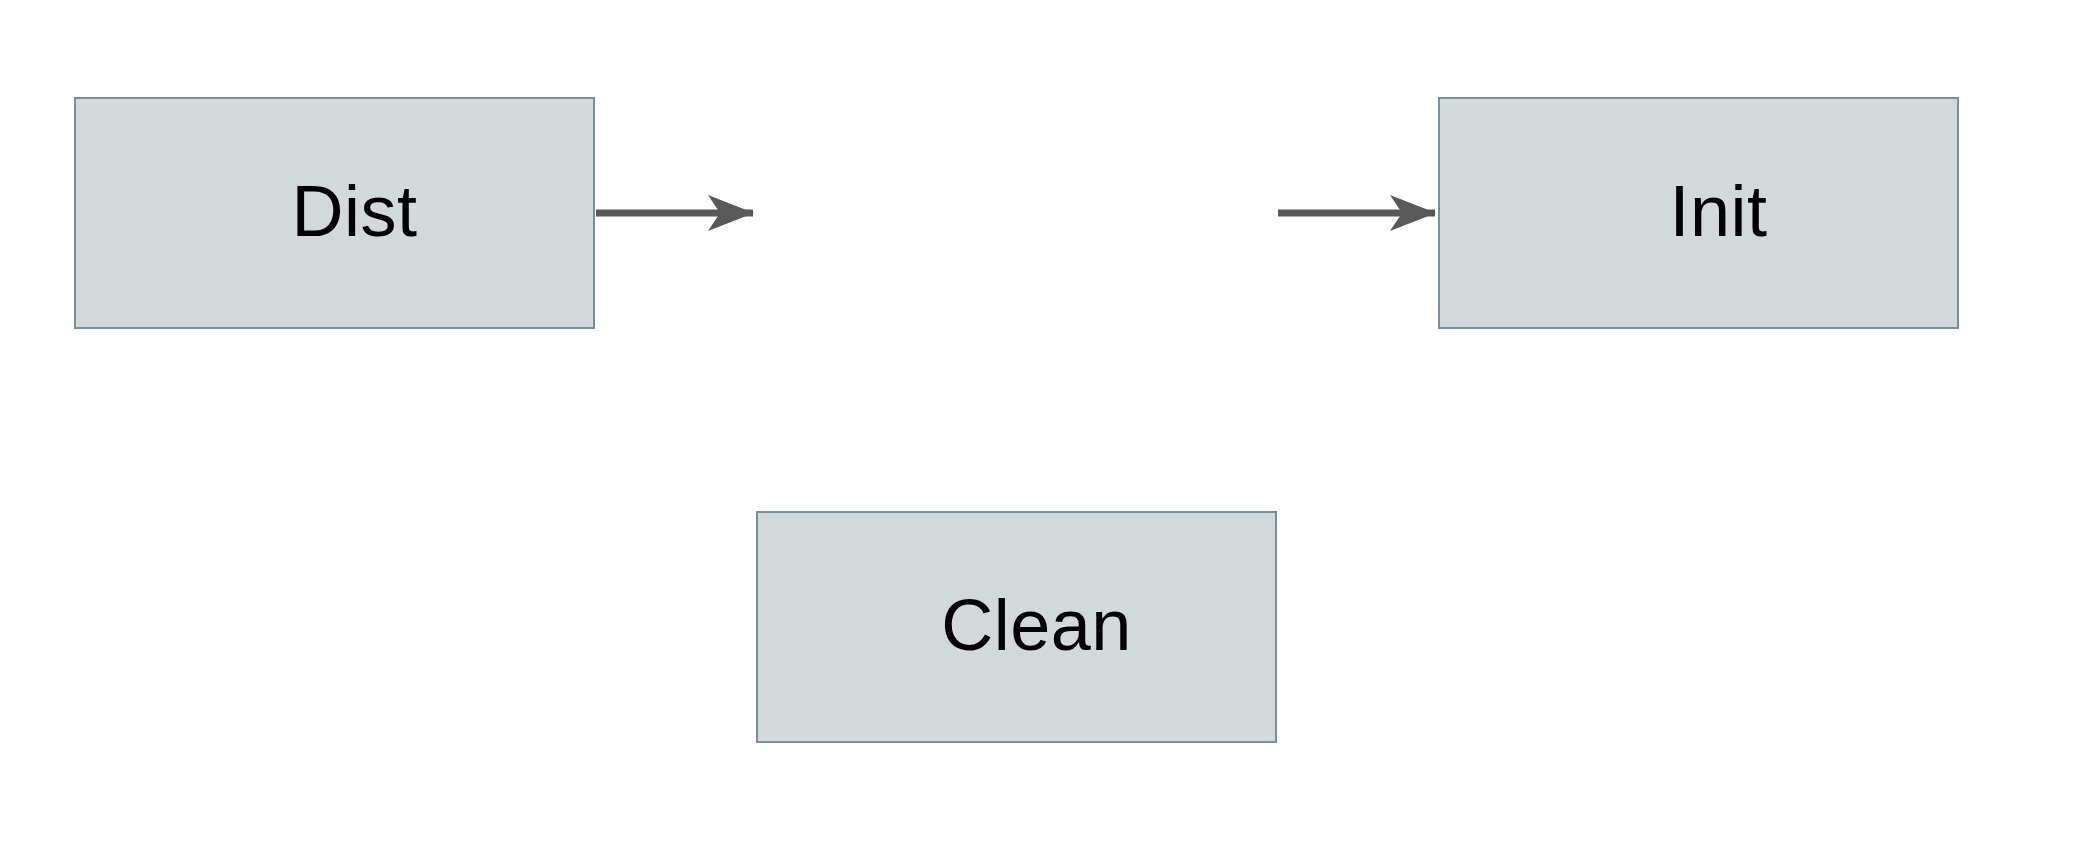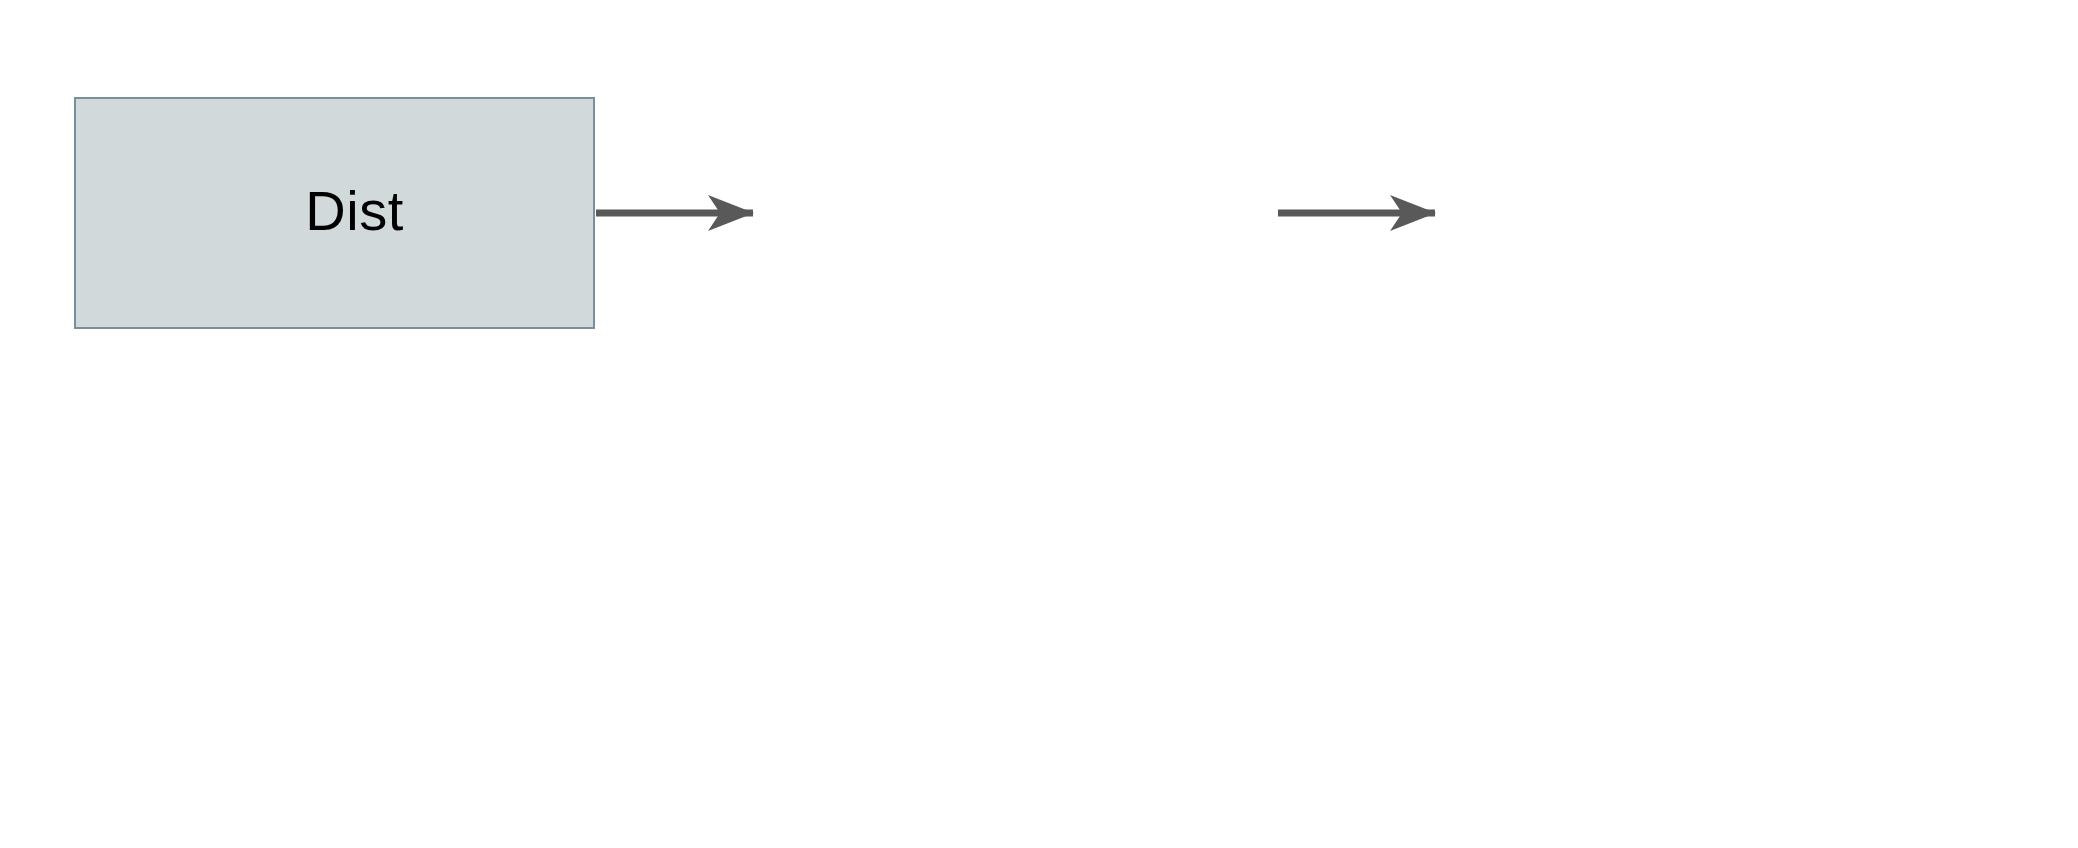--- a/index.html
+++ b/index.html
@@ -27,21 +27,21 @@
     position: absolute;
     width: 521px;
     height: 232px;
     background: var(--node-fill);
     border: 2px solid var(--node-border);
     display: flex;
     align-items: center;
     justify-content: center;
   }
   .node span {
-    font-size: 56px;
+    font-size: 72px;
     line-height: 1;
     color: var(--text);
     letter-spacing: 0.5px;
     
     transform: translateY(-2px);
     margin-left: 40px;
   }
   .node-dist    { left: 74px;   top: 97px;  }
   .node-compile { left: 756px;  top: 97px;  }
   .node-init    { left: 1438px; top: 97px;  }
@@ -57,21 +57,27 @@
 </head>
 <body>
 
 <div class="canvas">
 
   <div class="node node-dist">
     <span>Dist</span>
   </div>
 
 
+  <div class="node node-init">
+    <span>Init</span>
+  </div>
 
+  <div class="node node-clean">
+    <span>Clean</span>
+  </div>
 
   <svg class="arrows" viewBox="0 0 2078 848" xmlns="http://www.w3.org/2000/svg">
     <defs>
       <marker id="arrowhead" markerUnits="userSpaceOnUse" markerWidth="46" markerHeight="36" viewBox="0 0 46 36" refX="45" refY="18" orient="auto">
         <path d="M0,0 L46,18 L0,36 L12,18 Z" fill="#595959"></path>
       </marker>
     </defs>
     <line x1="596" y1="213" x2="753" y2="213" stroke="#595959" stroke-width="7" marker-end="url(#arrowhead)"></line>
     <line x1="1278" y1="213" x2="1435" y2="213" stroke="#595959" stroke-width="7" marker-end="url(#arrowhead)"></line>
   </svg>

